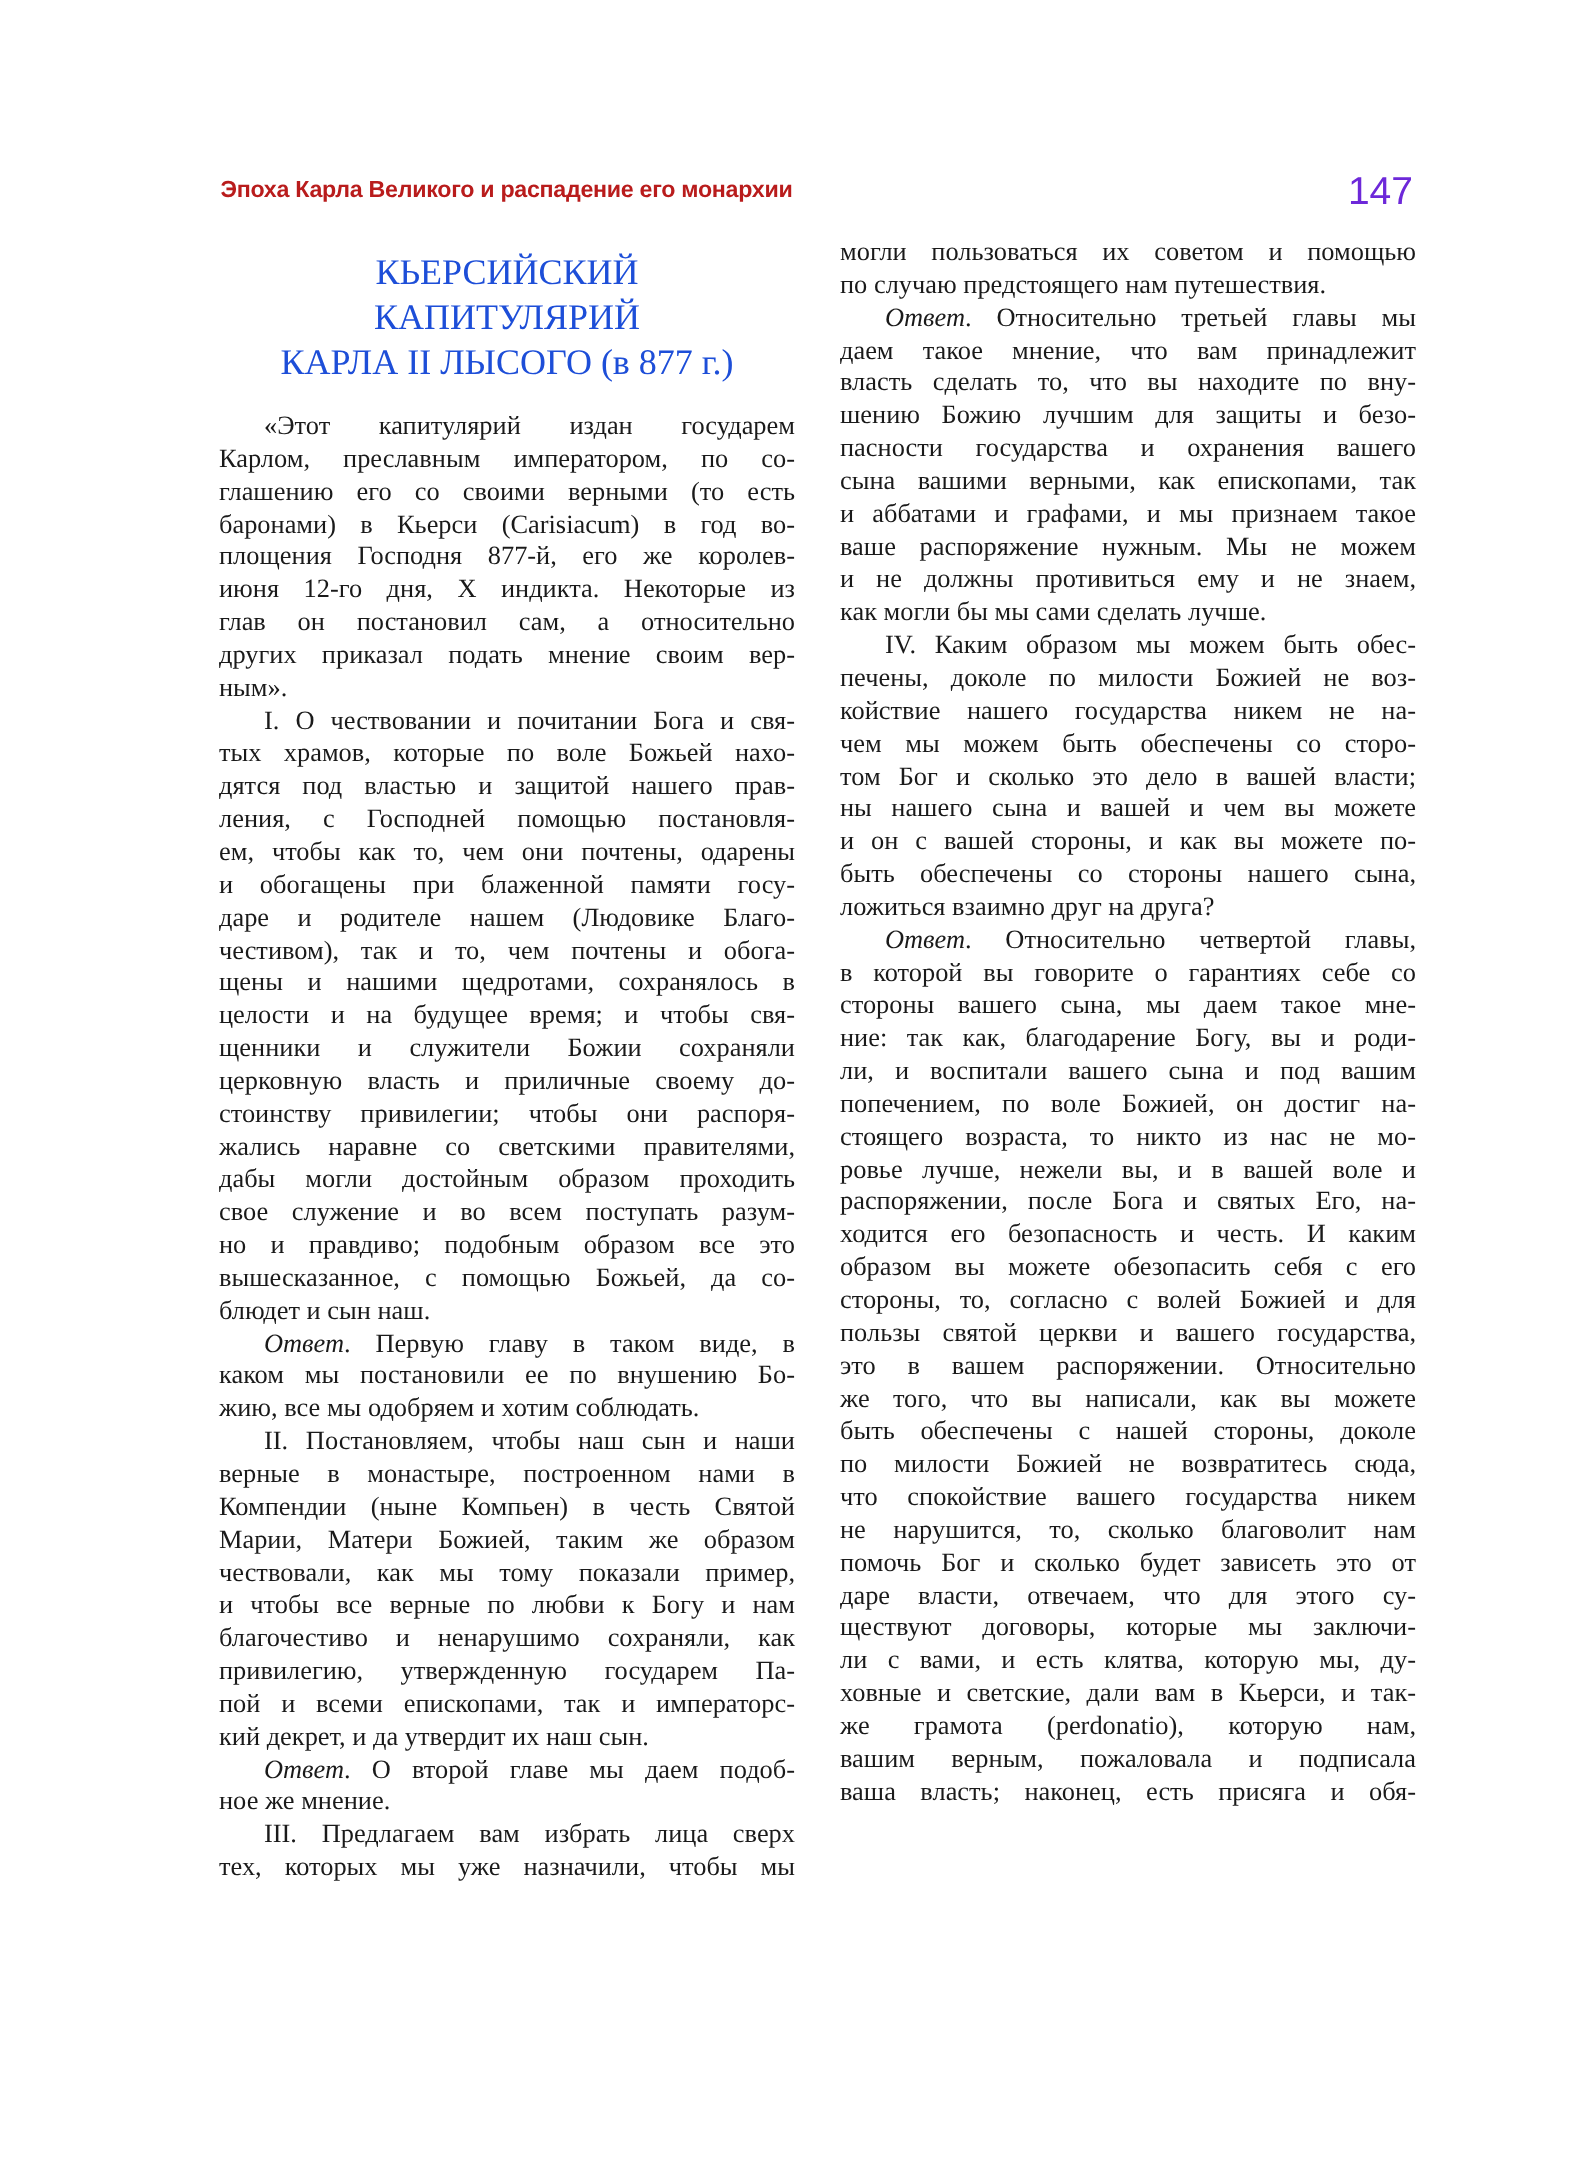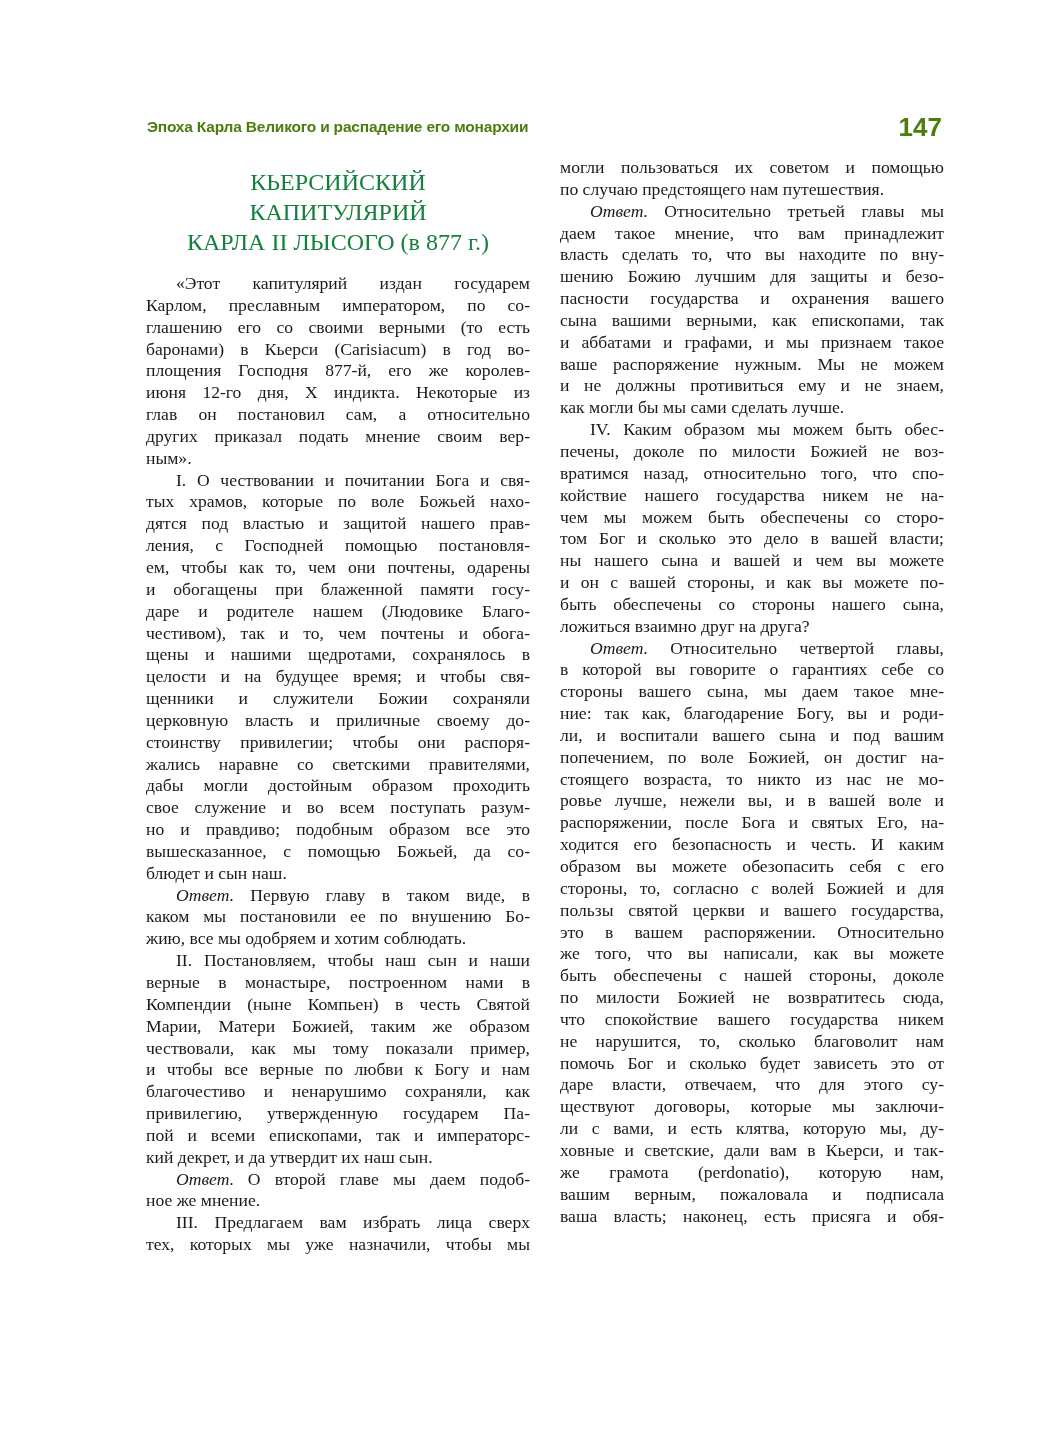--- a/index.html
+++ b/index.html
@@ -1,34 +1,34 @@
 <!DOCTYPE html>
 <html><head>
   <meta charset="utf-8">
   <style>
     html, body { margin: 0; padding: 0; background: #ffffff; }
     body { width: 1062px; height: 1447px; position: relative; overflow: hidden; color: #1a1a1a; }
     .running-head {
       position: absolute; left: 147px; top: 118px;
       font-family: "Liberation Sans", sans-serif; font-weight: bold; font-size: 15.5px;
-      letter-spacing: -0.2px; color: #4d7c0f;
+      letter-spacing: -0.2px; color: #b91c1c;
     }
     .page-number {
       position: absolute; right: 120px; top: 112px;
-      font-family: "Liberation Sans", sans-serif; font-weight: bold; font-size: 26px; color: #4d7c0f;
+      font-family: "Liberation Sans", sans-serif; font-weight: normal; font-size: 26px; color: #6d28d9;
     }
     .col {
       position: absolute; top: 161px; width: 384px;
       font-family: "Liberation Serif", serif; font-size: 17.6px; line-height: 21.85px;
     }
     .col-left { left: 146px; }
     .col-right { left: 560px; top: 157px; }
     .title {
       text-align: center; font-family: "Liberation Serif", serif; font-size: 24px; line-height: 30px;
-      margin: 6px 0 16px 0; color: #15803d;
+      margin: 6px 0 16px 0; color: #1d4ed8;
     }
     .title div { white-space: nowrap; }
     .line { display: block; white-space: nowrap; text-align: justify; text-align-last: justify; height: 21.85px; }
     .line.last { text-align-last: left; }
     .line.indent { padding-left: 30px; }
     .answer-label { font-style: italic; }
   </style>
 </head>
 <body>
 
@@ -99,21 +99,20 @@
       <span class="line"><span>власть сделать то, что вы находите по вну-</span></span>
       <span class="line"><span>шению Божию лучшим для защиты и безо-</span></span>
       <span class="line"><span>пасности государства и охранения вашего</span></span>
       <span class="line"><span>сына вашими верными, как епископами, так</span></span>
       <span class="line"><span>и аббатами и графами, и мы признаем такое</span></span>
       <span class="line"><span>ваше распоряжение нужным. Мы не можем</span></span>
       <span class="line"><span>и не должны противиться ему и не знаем,</span></span>
       <span class="line last"><span>как могли бы мы сами сделать лучше.</span></span>
       <span class="line indent"><span>IV. Каким образом мы можем быть обес-</span></span>
       <span class="line"><span>печены, доколе по милости Божией не воз-</span></span>
-      <span class="line"><span>вратимся назад, относительно того, что спо-</span></span>
       <span class="line"><span>койствие нашего государства никем не на-</span></span>
       <span class="line"><span>чем мы можем быть обеспечены со сторо-</span></span>
       <span class="line"><span>том Бог и сколько это дело в вашей власти;</span></span>
       <span class="line"><span>ны нашего сына и вашей и чем вы можете</span></span>
       <span class="line"><span>и он с вашей стороны, и как вы можете по-</span></span>
       <span class="line"><span>быть обеспечены со стороны нашего сына,</span></span>
       <span class="line last"><span>ложиться взаимно друг на друга?</span></span>
       <span class="line indent"><span class="answer-label">Ответ</span><span>. Относительно четвертой главы,</span></span>
       <span class="line"><span>в которой вы говорите о гарантиях себе со</span></span>
       <span class="line"><span>стороны вашего сына, мы даем такое мне-</span></span>

